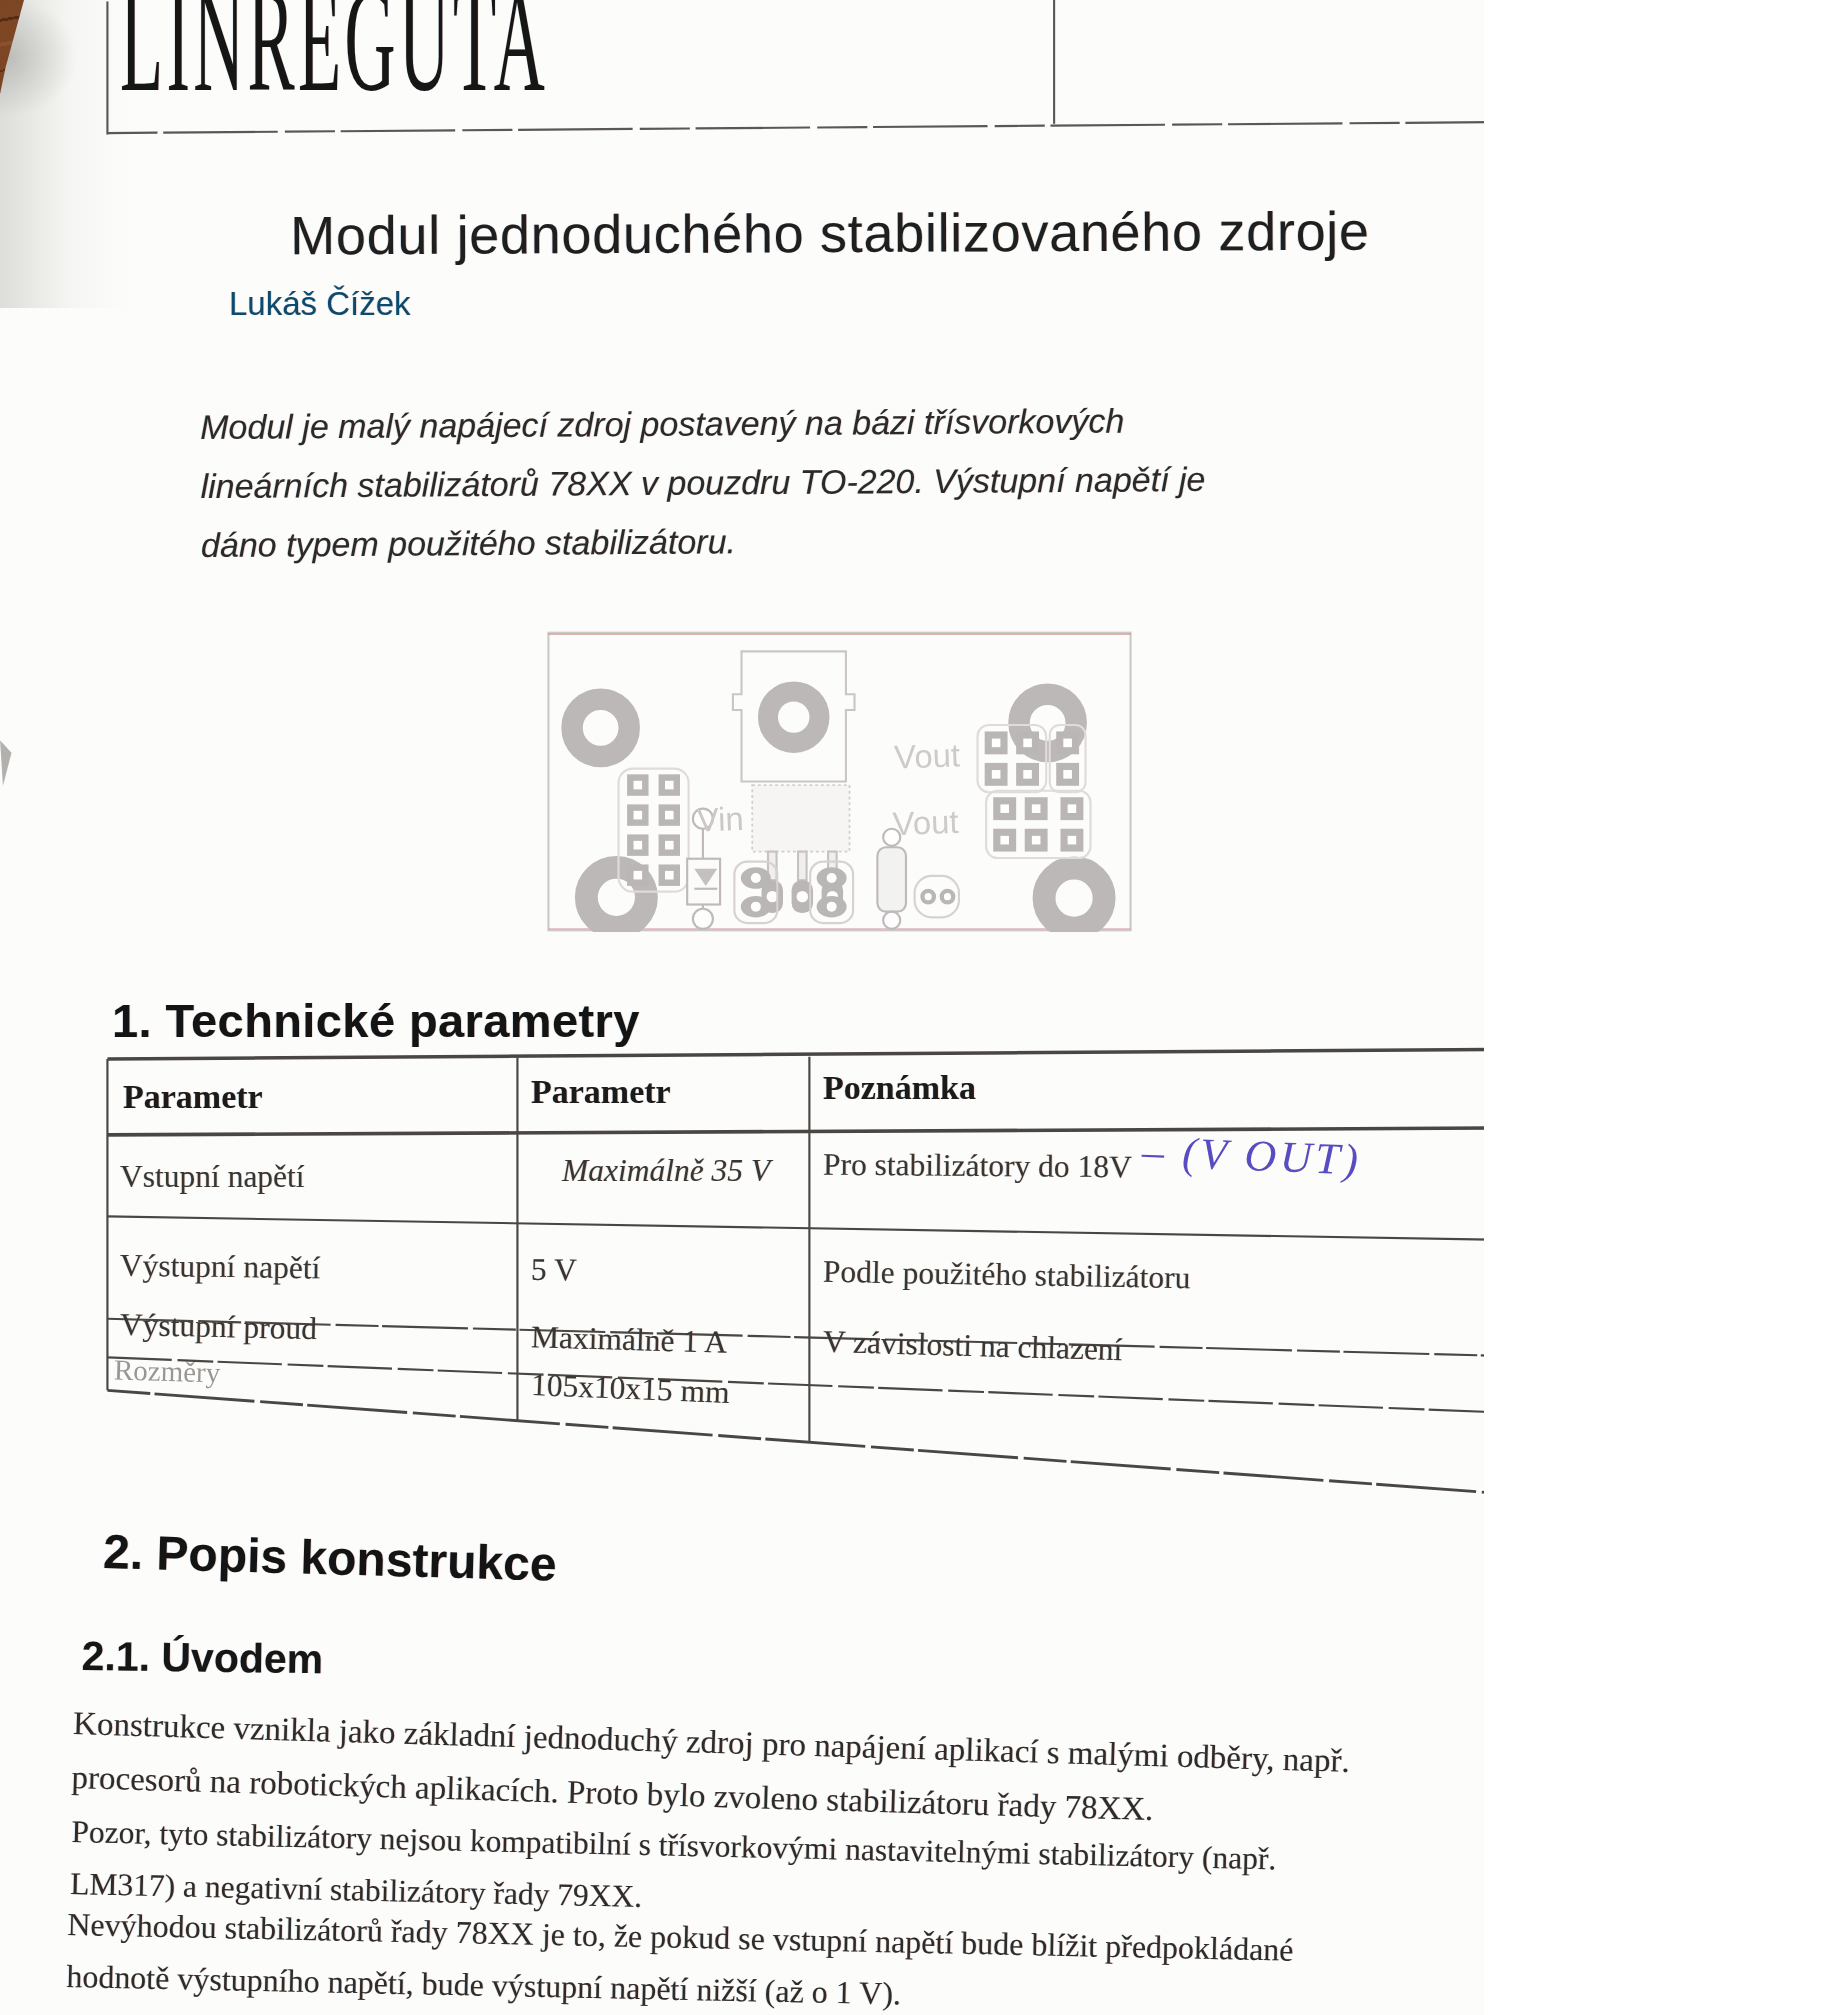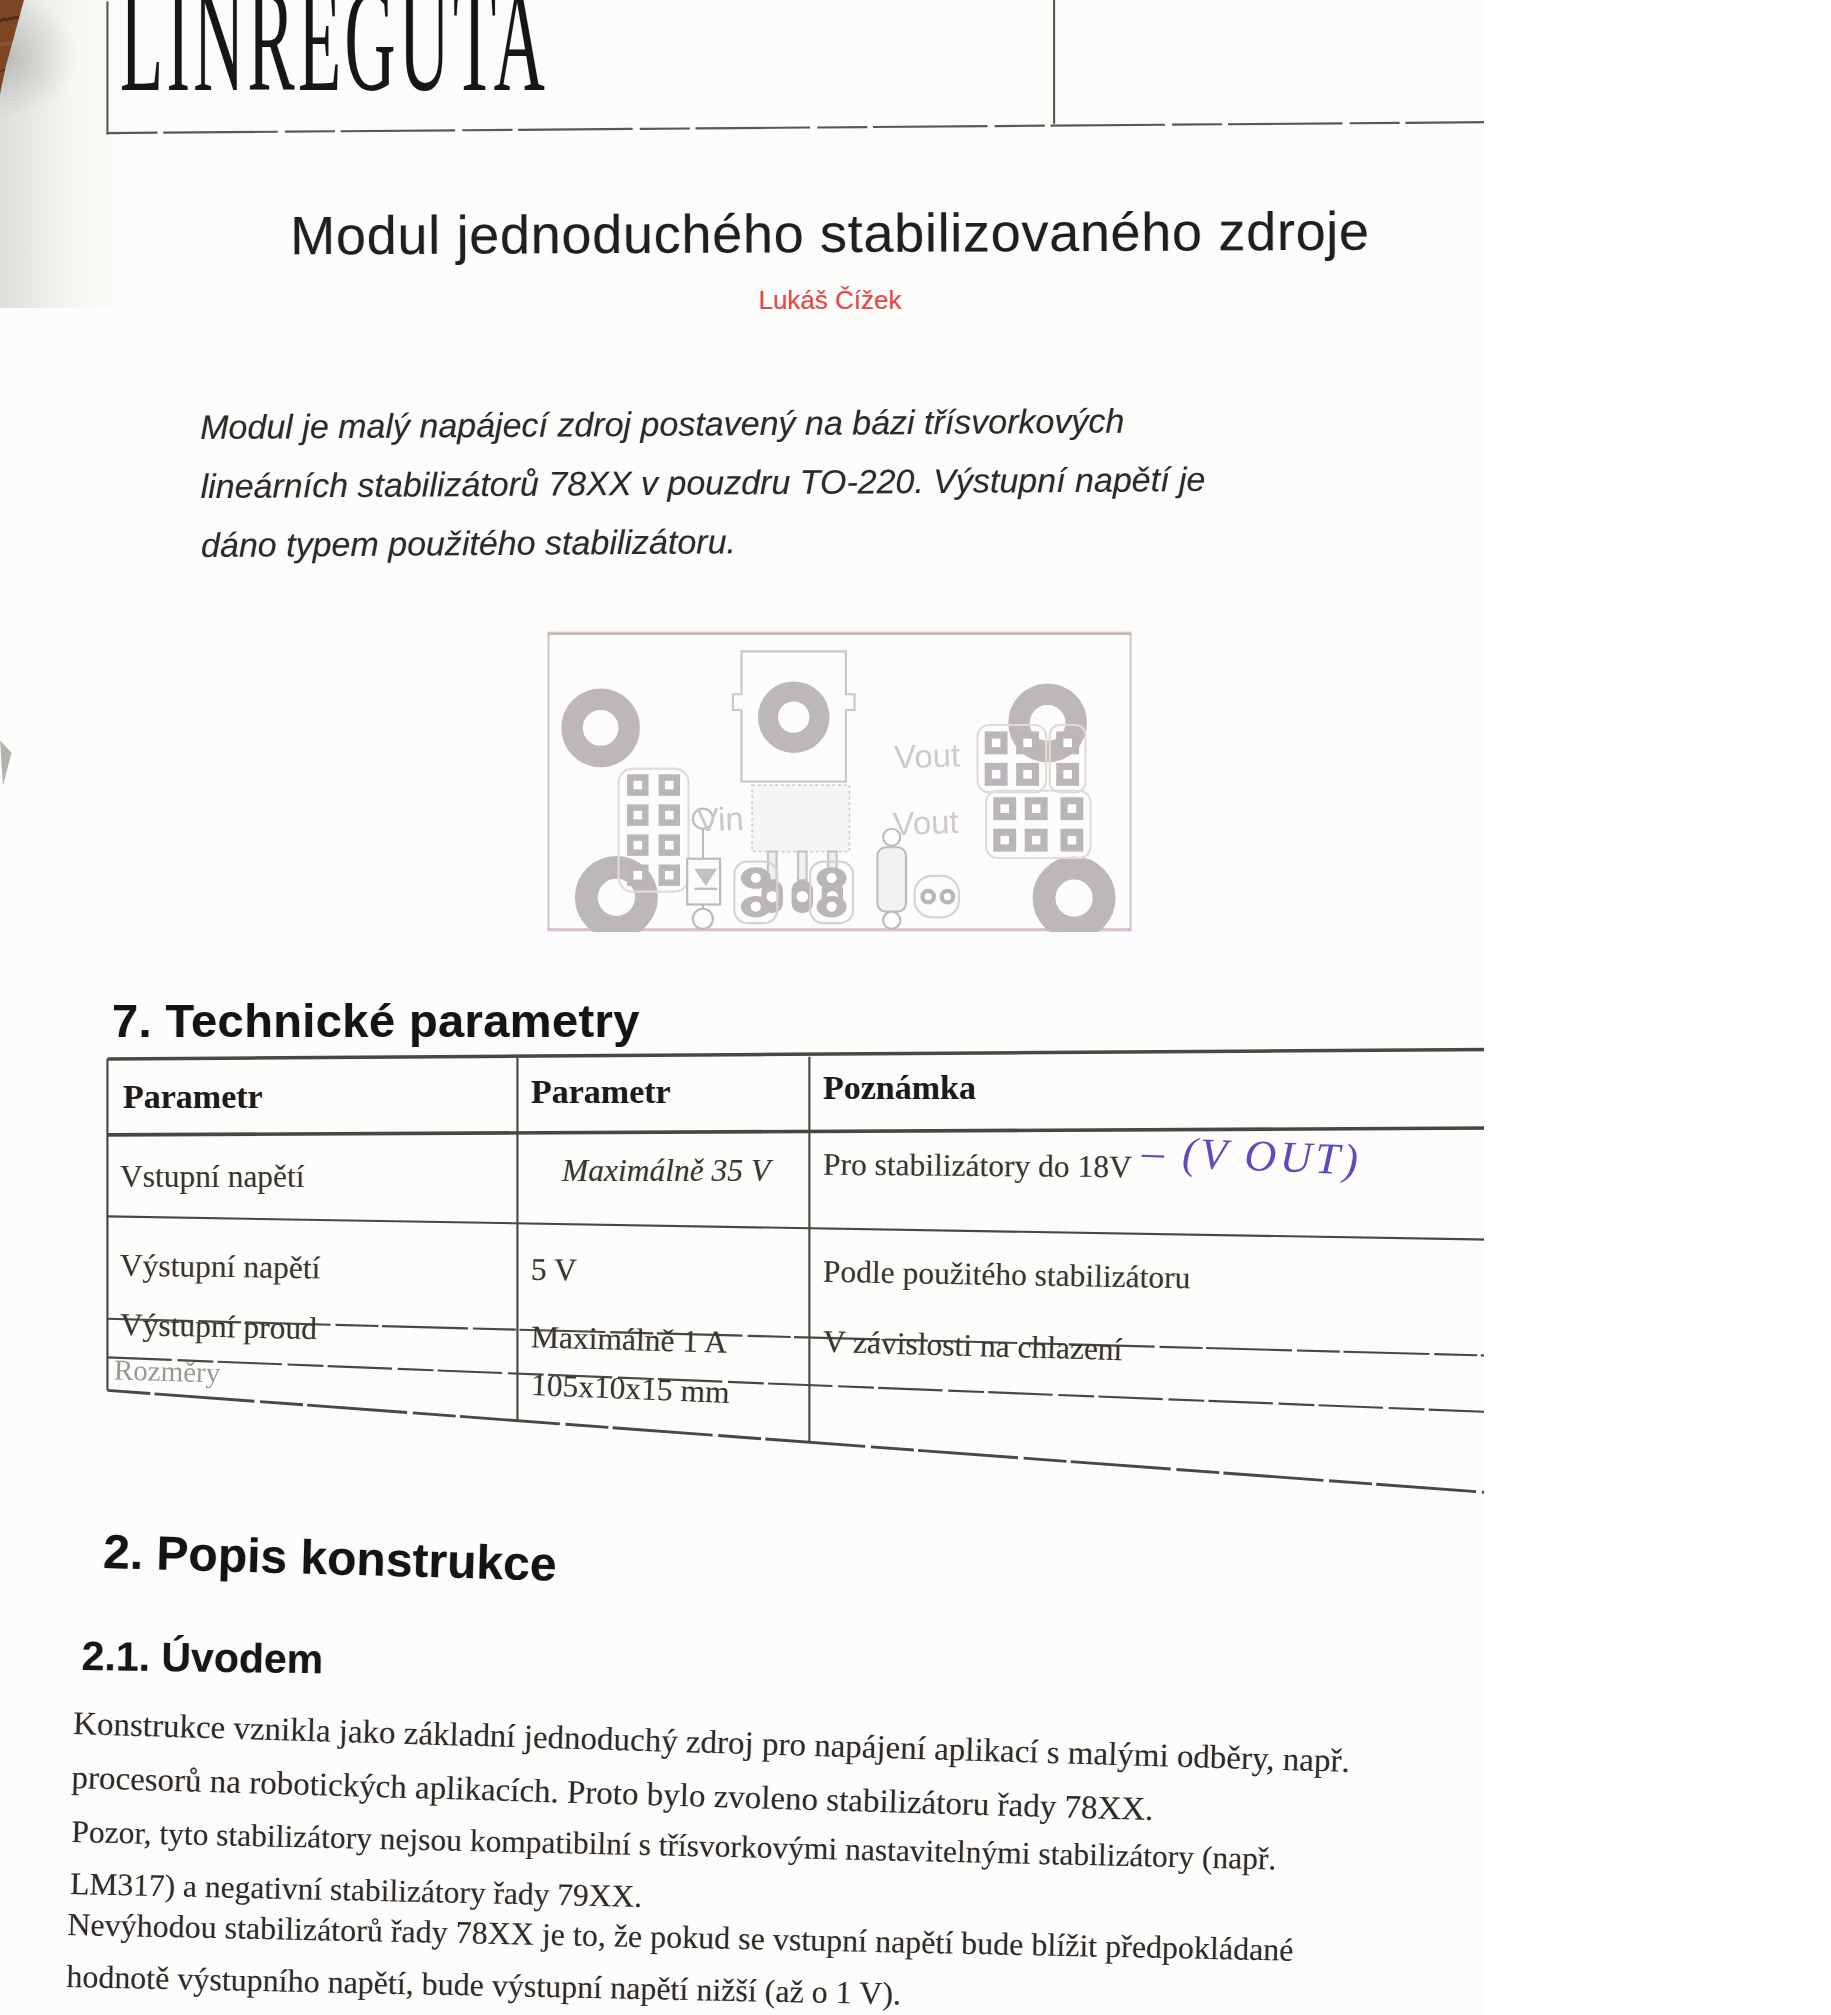--- a/index.html
+++ b/index.html
@@ -27,21 +27,21 @@
       linear-gradient(90deg, rgba(150,150,146,.30), rgba(205,205,200,.14) 45%, rgba(205,205,200,0) 82%);
     pointer-events:none;
   }
   .chroma{ text-shadow:0.7px 0 0 rgba(185,75,55,.22), -0.7px 0 0 rgba(70,140,190,.22); }
   .abs{position:absolute;}
   .logo{
     font-family:"Liberation Serif",serif;font-size:107px;color:#161616;
     letter-spacing:5px;transform:scale(.66,1.38);transform-origin:top left;white-space:nowrap;
   }
   .title{font-size:54px;color:#1f1f1f;letter-spacing:0.7px;text-align:center;transform:rotate(-.25deg);}
-  .author{font-size:26px;color:#ef4444;text-align:center;}
+  .author{font-size:33px;color:#0c4a6e;}
   .intro{font-style:italic;font-size:34px;line-height:59px;color:#2c2a28;transform:rotate(-.4deg);transform-origin:top left;white-space:nowrap;}
   .h1{font-size:47px;font-weight:bold;color:#141414;letter-spacing:0.4px;}
   .h2{font-size:48px;font-weight:bold;color:#141414;transform:rotate(1.6deg);transform-origin:top left;}
   .h21{font-size:41px;font-weight:bold;color:#161616;transform:rotate(.8deg);transform-origin:top left;}
   .serif{font-family:"Liberation Serif",serif;color:#2f2b28;}
   .thead{font-family:"Liberation Serif",serif;font-weight:bold;font-size:34px;color:#1d1b19;}
   .tcell{font-family:"Liberation Serif",serif;font-size:31.5px;color:#39352f;white-space:nowrap;}
   .para{font-size:33px;line-height:54px;white-space:nowrap;transform-origin:top left;}
   .handnote{
     font-family:"Liberation Serif",serif;font-style:italic;font-size:44px;letter-spacing:3.6px;
@@ -197,21 +197,21 @@
           <circle cx="533" cy="371" r="5" fill="#fff"></circle>
         <circle cx="560" cy="371" r="11" fill="#b5afaf"></circle>
           <circle cx="560" cy="371" r="5" fill="#fff"></circle>
       </g>
 
       <text x="210" y="280" font-family="Liberation Sans, sans-serif" font-size="46" fill="#c8c2c1" transform="rotate(-2 210 280)">Vin</text>
       <text x="486" y="192" font-family="Liberation Sans, sans-serif" font-size="46" fill="#cbc5c4" transform="rotate(-2 486 192)">Vout</text>
       <text x="484" y="285" font-family="Liberation Sans, sans-serif" font-size="46" fill="#cbc5c4" transform="rotate(-2 484 285)">Vout</text>
     </svg>
 
-    <div class="abs h1 chroma" style="left:112px;top:993px;">7. Technické parametry</div>
+    <div class="abs h1 chroma" style="left:112px;top:993px;">1. Technické parametry</div>
 
     <svg class="abs" style="left:0;top:0;" width="1832" height="2015" viewBox="0 0 2560 2816">
       <g stroke="#3f3b38" stroke-width="3" opacity=".85">
         <line x1="150" y1="2" x2="150" y2="188"></line>
         <line x1="150" y1="186" x2="2170" y2="170" stroke-dasharray="70 8 160 10"></line>
         <line x1="1473" y1="0" x2="1473" y2="173"></line>
         <line x1="2170" y1="0" x2="2170" y2="171"></line>
       </g>
       <g stroke="#3b3734" stroke-width="3" opacity=".92">
         <line x1="150" y1="1480" x2="2176" y2="1466" stroke-width="5"></line>

